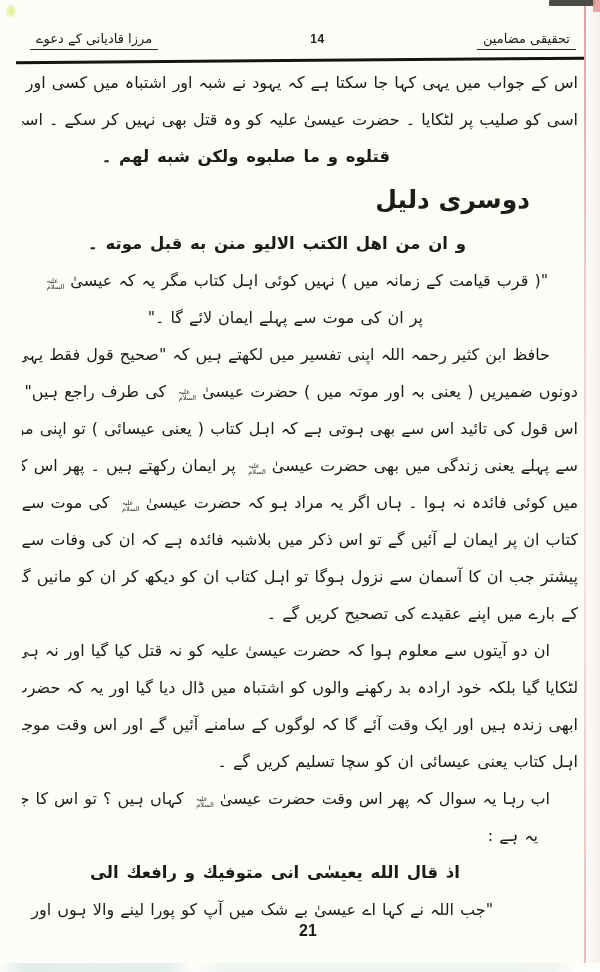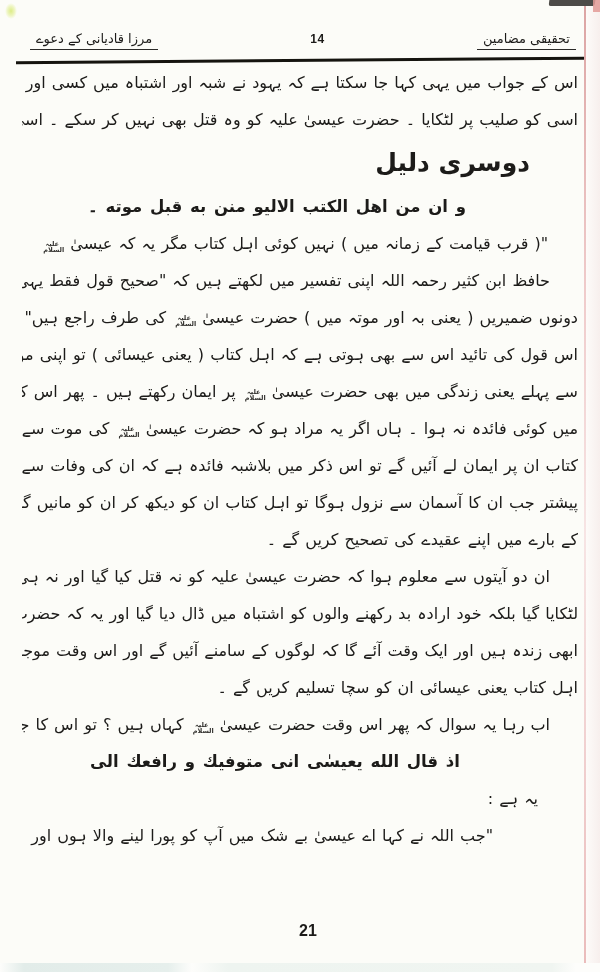--- a/index.html
+++ b/index.html
@@ -78,21 +78,21 @@
     word-spacing:2px;
   }
   .heading{
     height:50px;line-height:50px;font-size:25px;font-weight:bold;
     text-align:right;text-align-last:right;
     padding-right:48px;white-space:nowrap;overflow:hidden;
   }
   .hon{
     display:inline-block;font-size:6.5px;line-height:6px;
     max-width:24px;white-space:normal;text-align:center;
-    vertical-align:-3px;font-weight:bold;color:#33322f;
+    vertical-align:-3px;font-weight:normal;color:#33322f;
     word-spacing:24px; 
   }
   
   .footer{
     position:absolute;left:16px;right:0;top:922px;
     text-align:center;
     font-family:"Liberation Sans","DejaVu Sans",sans-serif;
     font-weight:bold;font-size:16px;color:#1c1b19;
   }
 </style>
@@ -112,45 +112,47 @@
     <span class="title">مرزا قادیانی کے دعوے</span>
     <span class="pagenum">14</span>
     <span class="title">تحقیقی مضامین</span>
   </div>
   <div class="header-rule"></div>
 
   <div class="body-text">
 
     <div class="line">اس کے جواب میں یہی کہا جا سکتا ہے کہ یہود نے شبہ اور اشتباہ میں کسی اور کو قتل کیا اور</div>
     <div class="line">اسی کو صلیب پر لٹکایا ۔ حضرت عیسیٰ علیہ کو وہ قتل بھی نہیں کر سکے ۔ اسی کو قرآن نے کہا : وما</div>
+    <div class="line quran" style="padding-right:188px;">قتلوه و ما صلبوه ولکن شبه لهم ۔</div>
 
     <div class="heading">دوسری دلیل</div>
 
     <div class="line quran" style="padding-right:112px;">و ان من اهل الکتب الالیو منن به قبل موته ۔</div>
 
     <div class="line right" style="padding-right:30px;"><span>"( قرب قیامت کے زمانہ میں ) نہیں کوئی اہل کتاب مگر یہ کہ عیسیٰ </span><span class="hon">علیہ السلام</span></div>
+    <div class="line right" style="padding-right:155px;">پر ان کی موت سے پہلے ایمان لائے گا ۔"</div>
 
     <div class="line indent">حافظ ابن کثیر رحمہ اللہ اپنی تفسیر میں لکھتے ہیں کہ "صحیح قول فقط یہی ہے کہ</div>
     <div class="line"><span>دونوں ضمیریں ( یعنی بہ اور موتہ میں ) حضرت عیسیٰ </span><span class="hon">علیہ السلام</span><span> کی طرف راجع ہیں" ۔</span></div>
 
     <div class="line">اس قول کی تائید اس سے بھی ہوتی ہے کہ اہل کتاب ( یعنی عیسائی ) تو اپنی موت</div>
     <div class="line"><span>سے پہلے یعنی زندگی میں بھی حضرت عیسیٰ </span><span class="hon">علیہ السلام</span><span> پر ایمان رکھتے ہیں ۔ پھر اس کو ذکر کرنے</span></div>
     <div class="line"><span>میں کوئی فائدہ نہ ہوا ۔ ہاں اگر یہ مراد ہو کہ حضرت عیسیٰ </span><span class="hon">علیہ السلام</span><span> کی موت سے پہلے اہل</span></div>
     <div class="line">کتاب ان پر ایمان لے آئیں گے تو اس ذکر میں بلاشبہ فائدہ ہے کہ ان کی وفات سے</div>
     <div class="line">پیشتر جب ان کا آسمان سے نزول ہوگا تو اہل کتاب ان کو دیکھ کر ان کو مانیں گے اور ان</div>
     <div class="line right">کے بارے میں اپنے عقیدے کی تصحیح کریں گے ۔</div>
 
     <div class="line indent">ان دو آیتوں سے معلوم ہوا کہ حضرت عیسیٰ علیہ کو نہ قتل کیا گیا اور نہ ہی صلیب پر</div>
     <div class="line">لٹکایا گیا بلکہ خود ارادہ بد رکھنے والوں کو اشتباہ میں ڈال دیا گیا اور یہ کہ حضرت عیسیٰ علیہ</div>
     <div class="line">ابھی زندہ ہیں اور ایک وقت آئے گا کہ لوگوں کے سامنے آئیں گے اور اس وقت موجود</div>
     <div class="line right">اہل کتاب یعنی عیسائی ان کو سچا تسلیم کریں گے ۔</div>
 
     <div class="line right indent"><span>اب رہا یہ سوال کہ پھر اس وقت حضرت عیسیٰ </span><span class="hon">علیہ السلام</span><span> کہاں ہیں ؟ تو اس کا جواب</span></div>
+    <div class="line right" style="padding-right:40px;">یہ ہے :</div>
+
     <div class="line quran" style="padding-right:118px;">اذ قال الله یعیسٰی انی متوفیك و رافعك الی</div>
-
-    <div class="line right" style="padding-right:40px;">یہ ہے :</div>
     <div class="line right" style="padding-right:85px;">"جب اللہ نے کہا اے عیسیٰ بے شک میں آپ کو پورا لینے والا ہوں اور</div>
 
   </div>
 
   <div class="footer">21</div>
 
 </div>
 
 </body></html>

